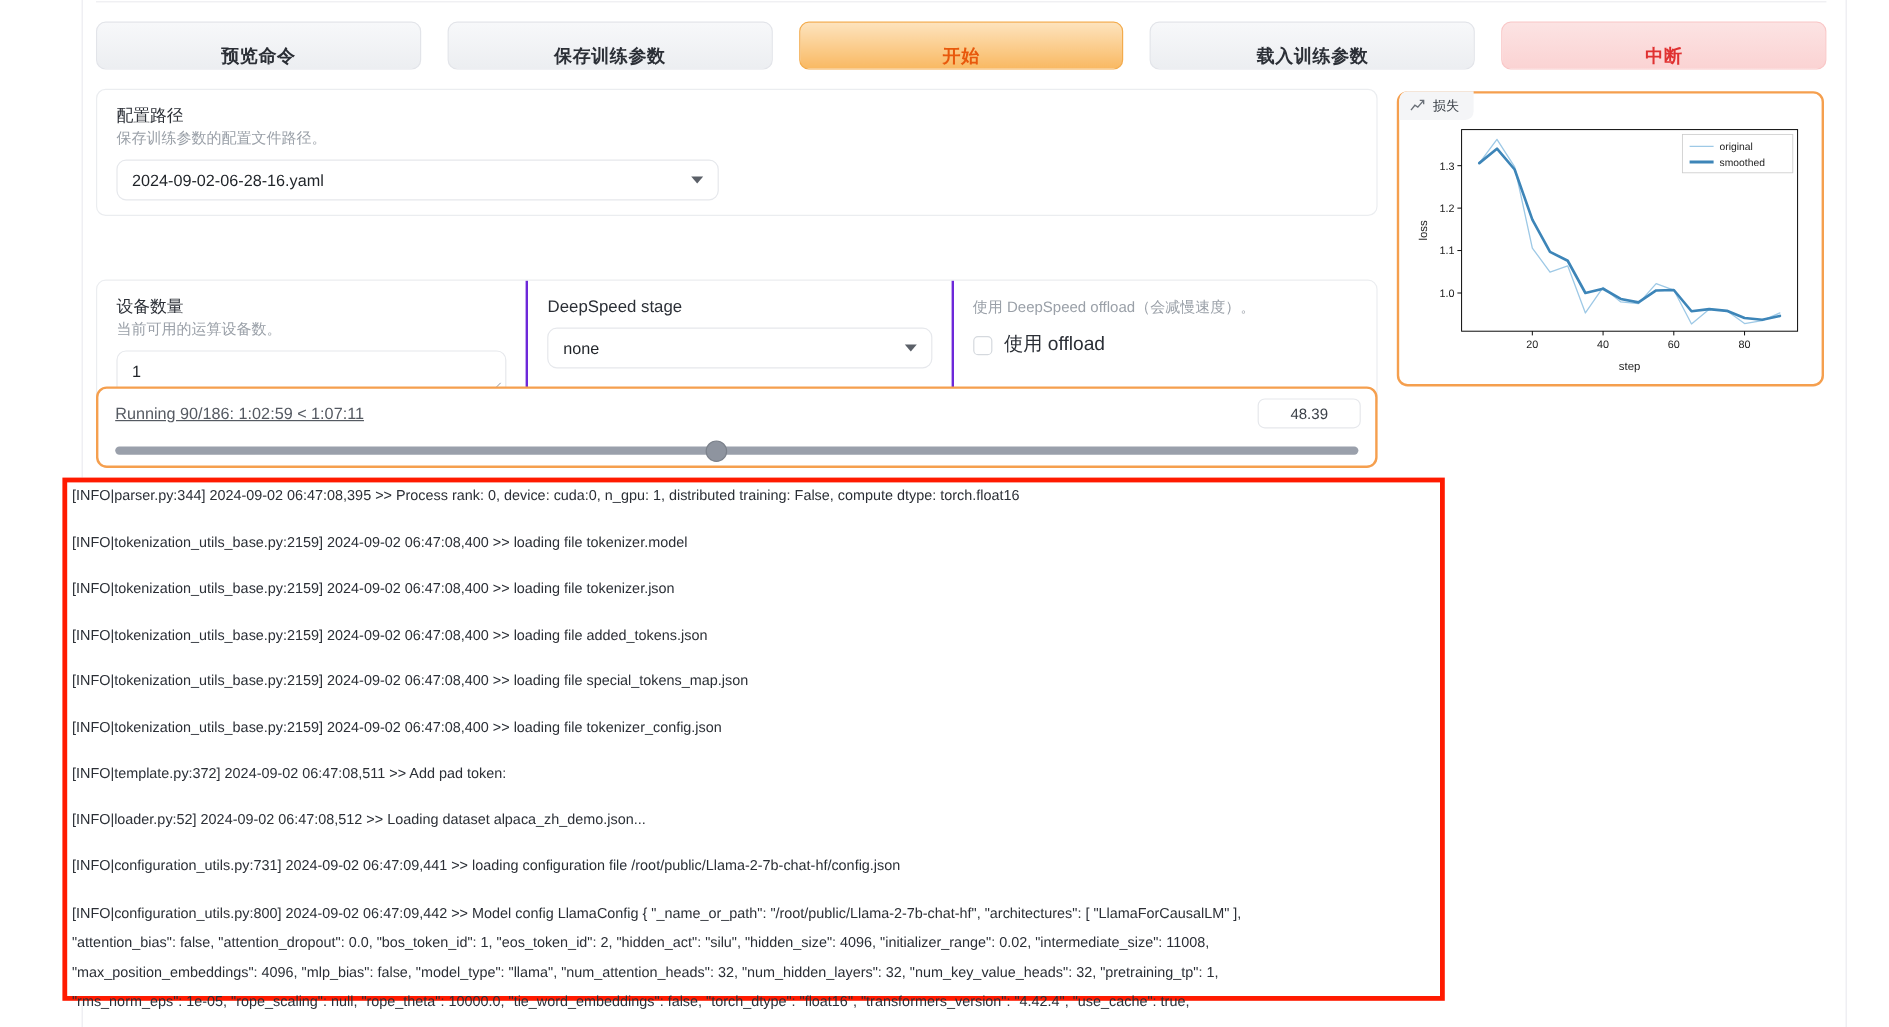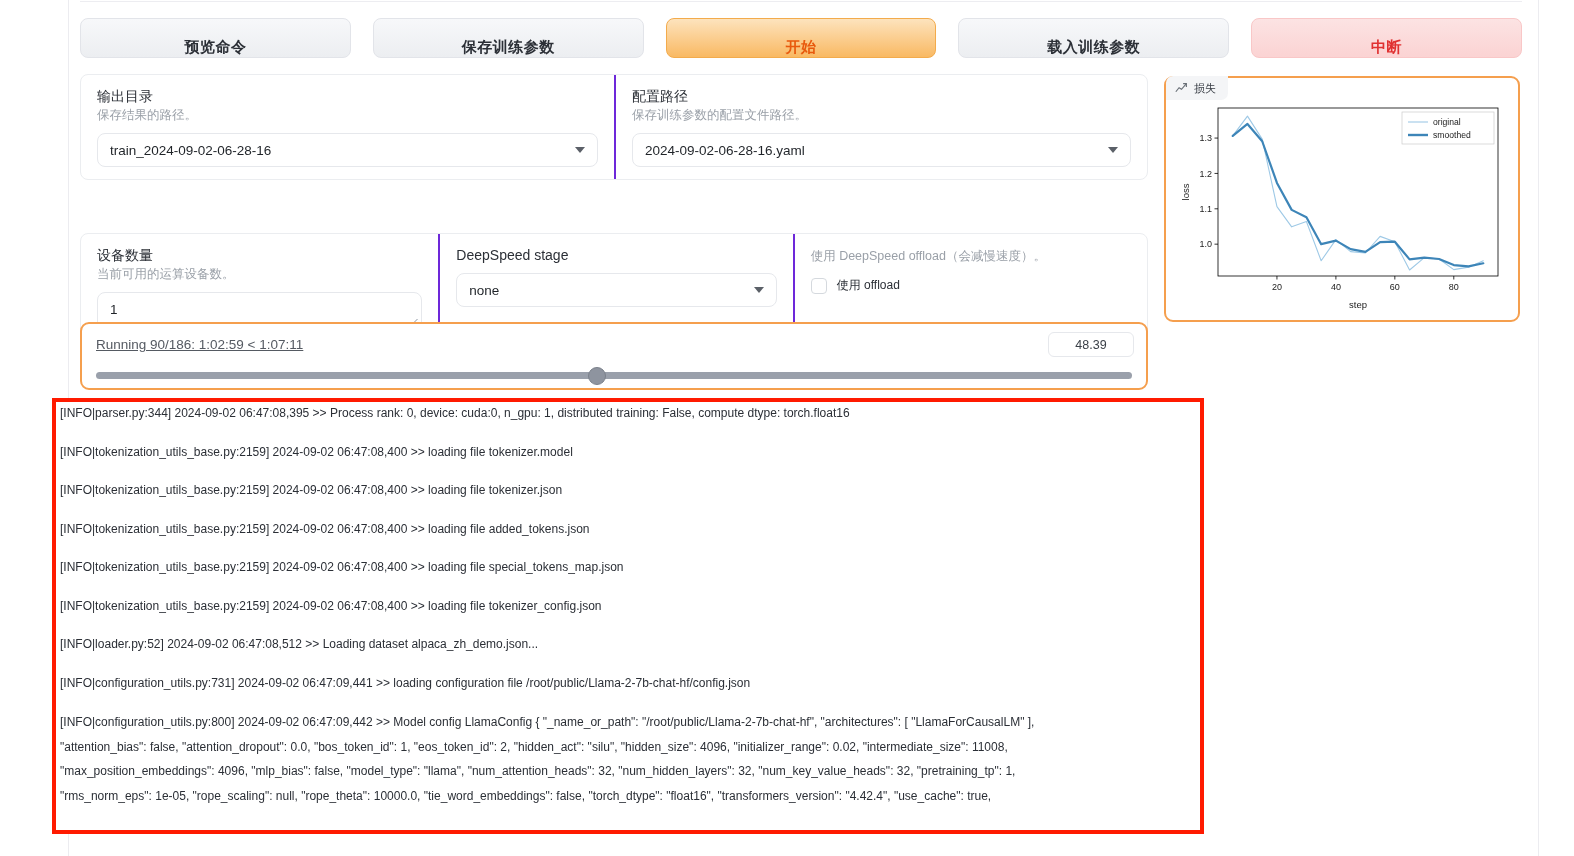--- a/index.html
+++ b/index.html
@@ -99,21 +99,21 @@
     width:9px;height:9px;
     background:
       linear-gradient(135deg,transparent 0 40%,#c6cad0 40% 52%,transparent 52% 100%),
       linear-gradient(135deg,transparent 0 68%,#c6cad0 68% 80%,transparent 80% 100%);
   }
   .chkrow { display:flex; align-items:center; gap:10px; margin-top:12px; }
   .chkbox {
     width:16px;height:16px;border:1px solid #d5d9de;border-radius:4px;background:#fff;
     cursor:pointer; flex:0 0 auto;
   }
-  .chklbl { font-size:12px; color:#2b2f36; }
+  .chklbl { font-size:16px; color:#2b2f36; }
 
   
   .prog {
     position:absolute; left:80px; top:322px;
     width:1068px; height:68px;
     border:2px solid #f59f4e; border-radius:9px;
     background:#fff;
   }
   .prog-txt {
     position:absolute; left:14px; top:13px;
@@ -204,28 +204,20 @@
       </div>
       <div class="btn btn-grey">
         <span>载入训练参数</span>
       </div>
       <div class="btn btn-red">
         <span>中断</span>
       </div>
     </div>
 
   <div class="panel panel-row1">
-    <div class="cell cell-w1">
-      <div class="lbl">输出目录</div>
-      <div class="hint">保存结果的路径。</div>
-      <div class="field">
-        <span>train_2024-09-02-06-28-16</span>
-        <span class="caret"></span>
-      </div>
-    </div>
     <div class="cell cell-w1">
       <div class="lbl">配置路径</div>
       <div class="hint">保存训练参数的配置文件路径。</div>
       <div class="field">
         <span>2024-09-02-06-28-16.yaml</span>
         <span class="caret"></span>
       </div>
     </div>
   </div>
 
@@ -300,18 +292,19 @@
   </div>
 
   <div class="logbox"></div>
   <div class="loglines" id="loglines">
       <div class="logline">[INFO|parser.py:344] 2024-09-02 06:47:08,395 &gt;&gt; Process rank: 0, device: cuda:0, n_gpu: 1, distributed training: False, compute dtype: torch.float16</div>
       <div class="logline">[INFO|tokenization_utils_base.py:2159] 2024-09-02 06:47:08,400 &gt;&gt; loading file tokenizer.model</div>
       <div class="logline">[INFO|tokenization_utils_base.py:2159] 2024-09-02 06:47:08,400 &gt;&gt; loading file tokenizer.json</div>
       <div class="logline">[INFO|tokenization_utils_base.py:2159] 2024-09-02 06:47:08,400 &gt;&gt; loading file added_tokens.json</div>
       <div class="logline">[INFO|tokenization_utils_base.py:2159] 2024-09-02 06:47:08,400 &gt;&gt; loading file special_tokens_map.json</div>
       <div class="logline">[INFO|tokenization_utils_base.py:2159] 2024-09-02 06:47:08,400 &gt;&gt; loading file tokenizer_config.json</div>
+      <div class="logline">[INFO|template.py:372] 2024-09-02 06:47:08,511 &gt;&gt; Add pad token:</div>
       <div class="logline">[INFO|loader.py:52] 2024-09-02 06:47:08,512 &gt;&gt; Loading dataset alpaca_zh_demo.json...</div>
       <div class="logline">[INFO|configuration_utils.py:731] 2024-09-02 06:47:09,441 &gt;&gt; loading configuration file /root/public/Llama-2-7b-chat-hf/config.json</div>
       <div class="logline cfg"><div>[INFO|configuration_utils.py:800] 2024-09-02 06:47:09,442 &gt;&gt; Model config LlamaConfig { "_name_or_path": "/root/public/Llama-2-7b-chat-hf", "architectures": [ "LlamaForCausalLM" ],</div><div>"attention_bias": false, "attention_dropout": 0.0, "bos_token_id": 1, "eos_token_id": 2, "hidden_act": "silu", "hidden_size": 4096, "initializer_range": 0.02, "intermediate_size": 11008,</div><div>"max_position_embeddings": 4096, "mlp_bias": false, "model_type": "llama", "num_attention_heads": 32, "num_hidden_layers": 32, "num_key_value_heads": 32, "pretraining_tp": 1,</div><div>"rms_norm_eps": 1e-05, "rope_scaling": null, "rope_theta": 10000.0, "tie_word_embeddings": false, "torch_dtype": "float16", "transformers_version": "4.42.4", "use_cache": true,</div></div>
     </div>
 
 </div>
 
 </body></html>

